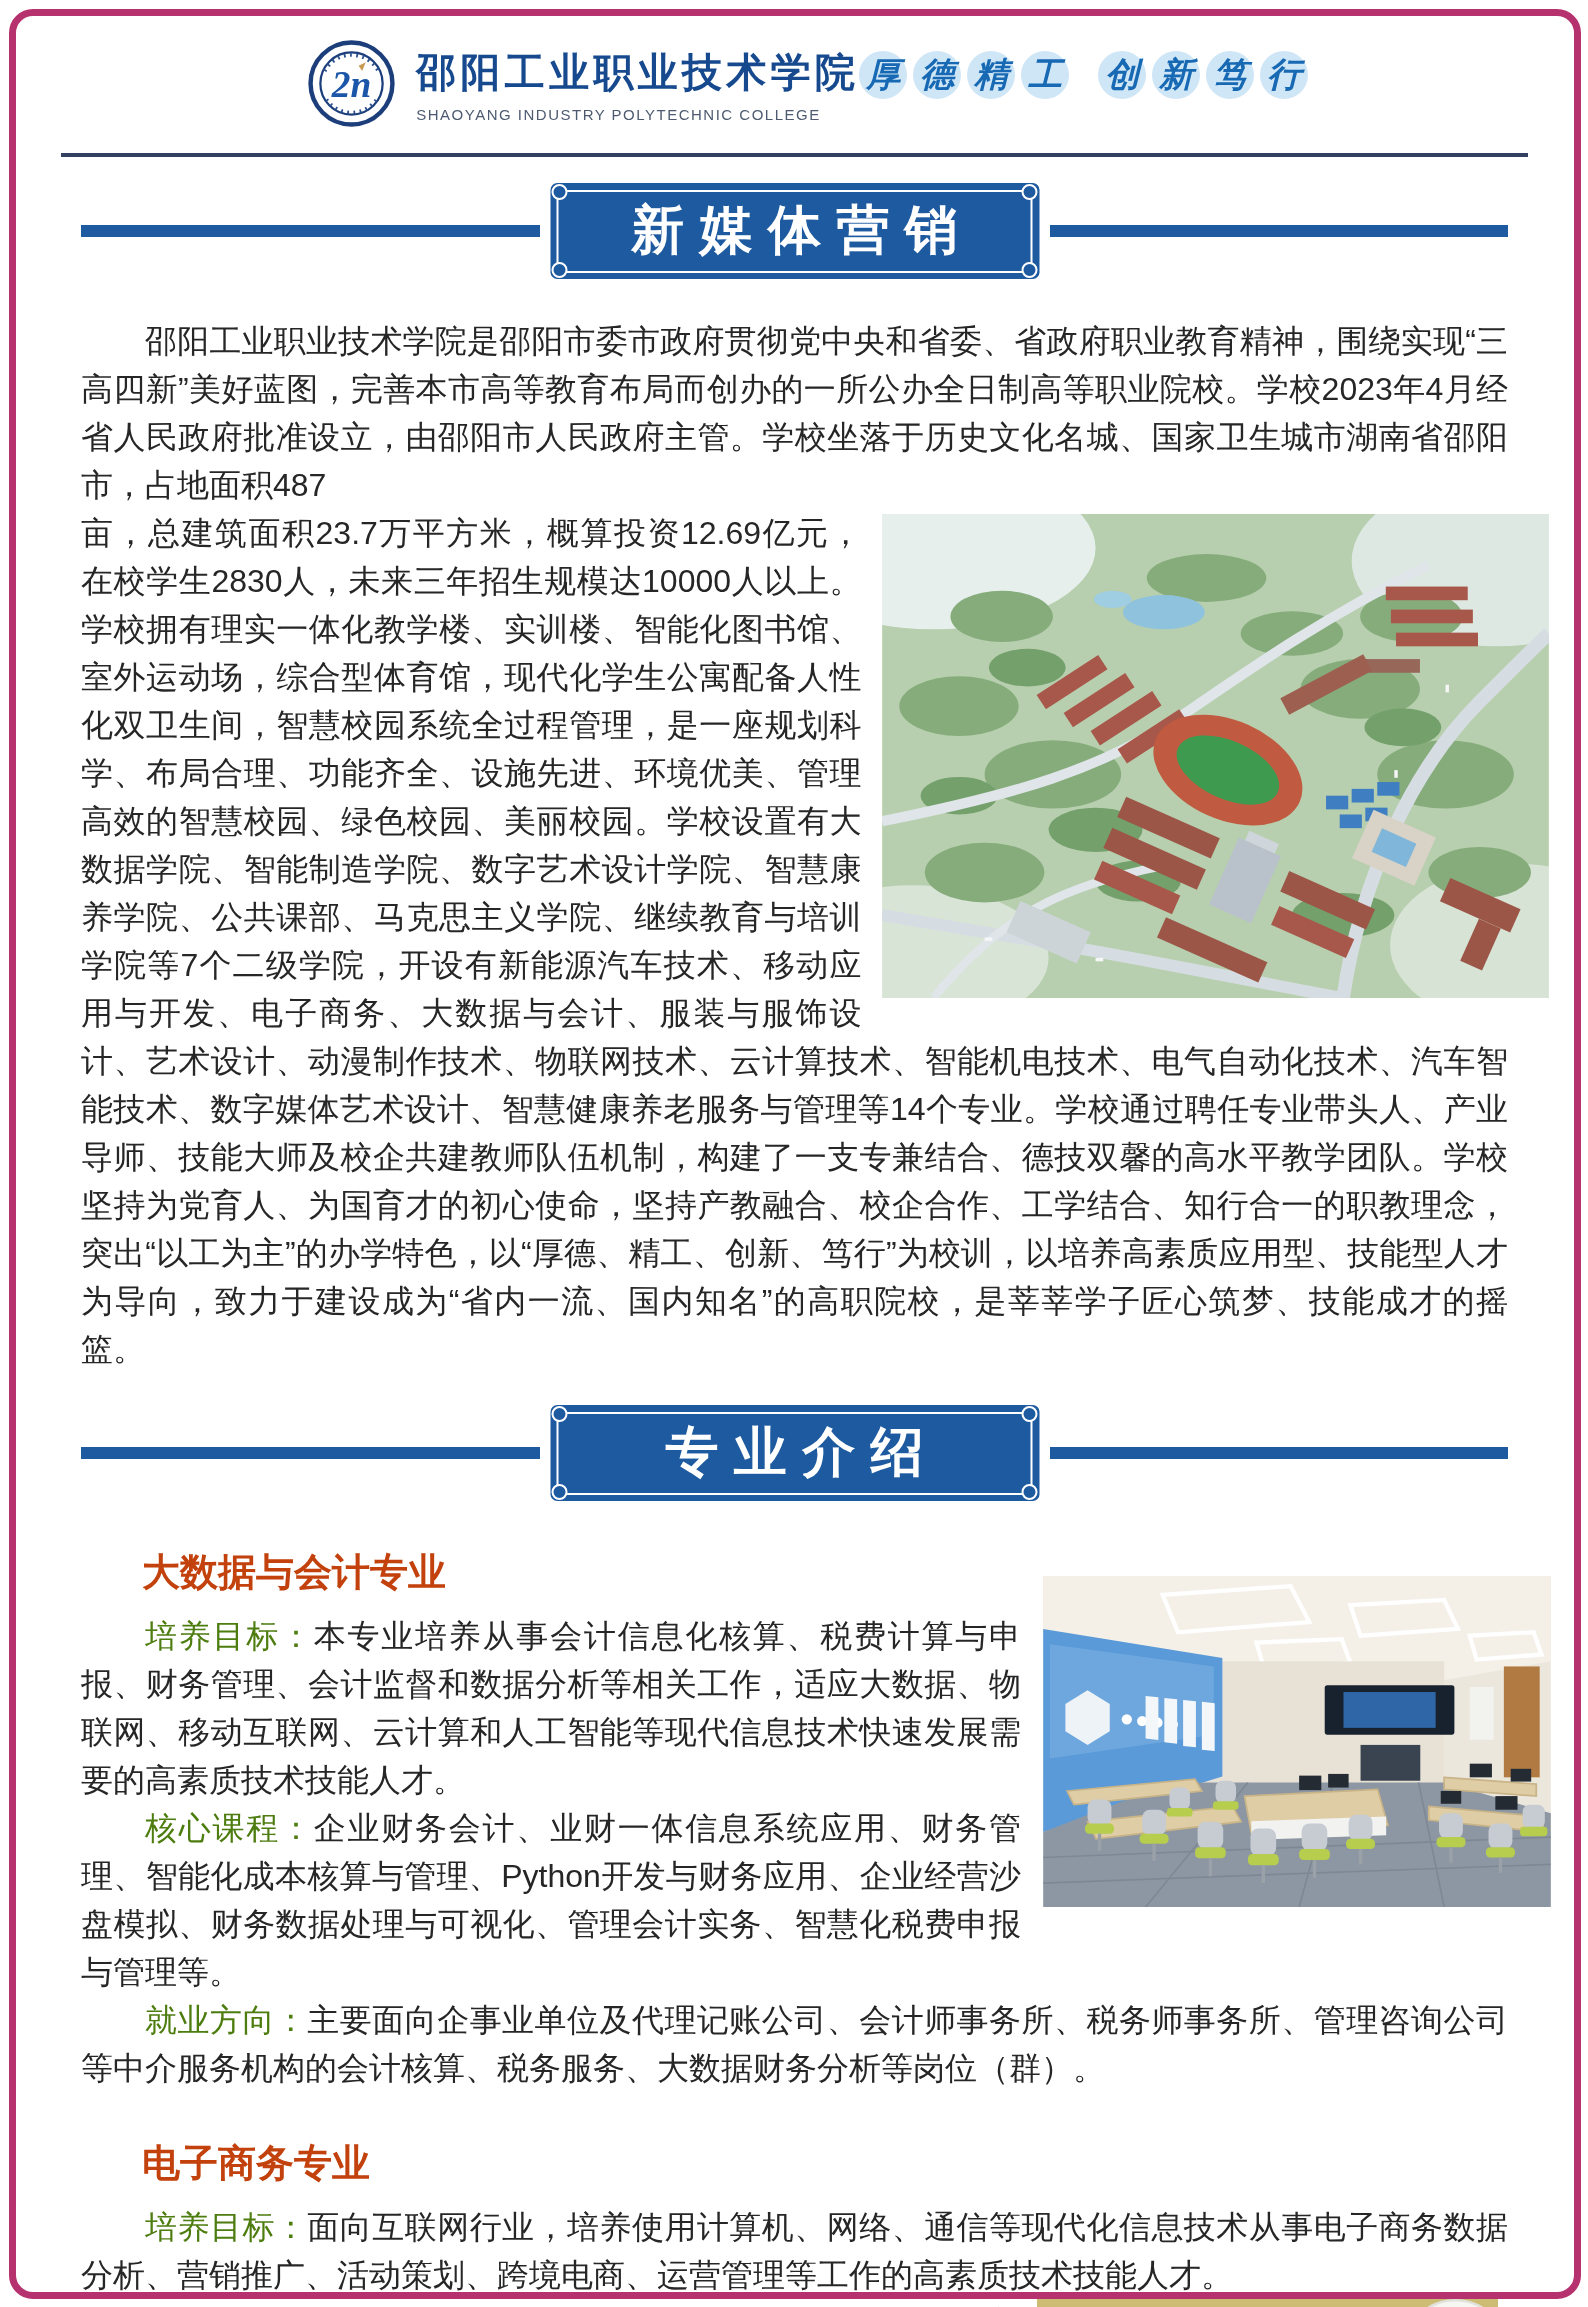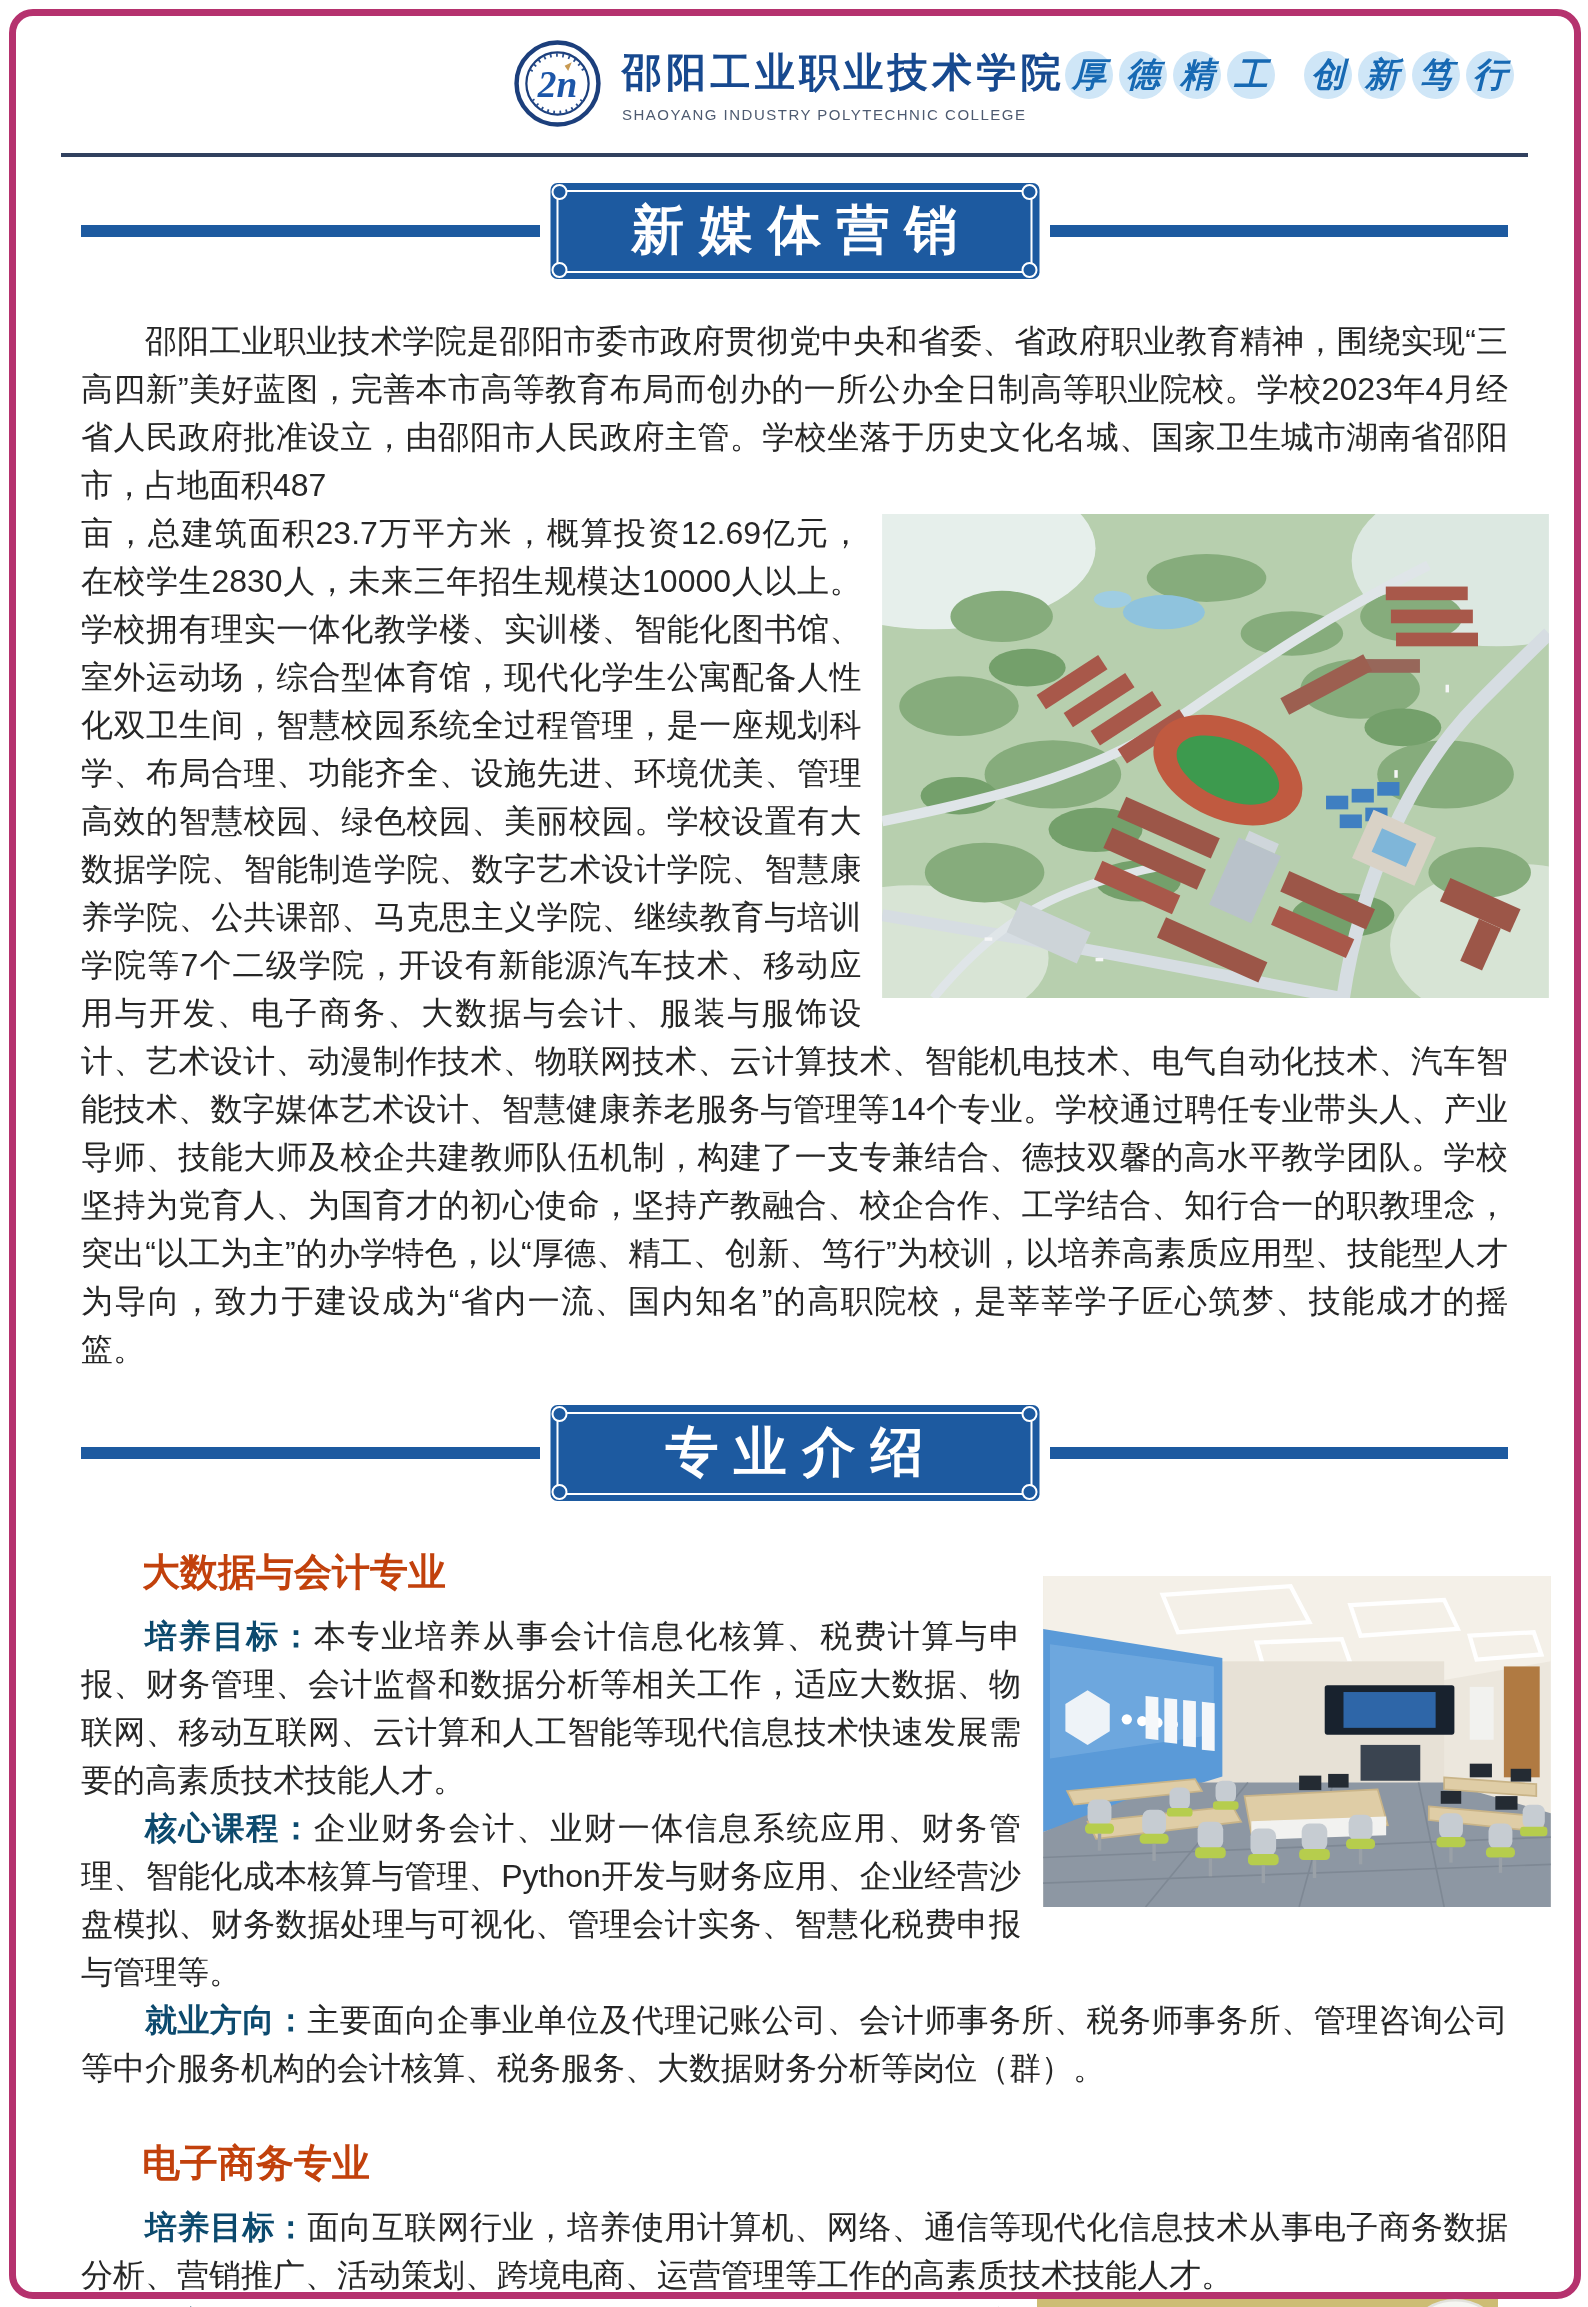--- a/index.html
+++ b/index.html
@@ -1,21 +1,21 @@
 <!DOCTYPE html>
 <html style="font-size:13.7px"><head>
 <meta charset="utf-8">
 <style>
   html,body{margin:0;padding:0;}
   body{width:1589px;height:2307px;position:relative;background:#ffffff;overflow:hidden;
        font-family:"Liberation Sans","DejaVu Sans",sans-serif;color:#262626;}
   .page-frame{position:absolute;inset:8.5px;border:7.7px solid #b5326e;border-radius:24px;pointer-events:none;z-index:50;}
 
   
-  .header{display:flex;align-items:flex-start;justify-content:flex-end;padding:39px 75px 0 101px;height:102px;}
+  .header{display:flex;align-items:flex-start;justify-content:center;padding:39px 75px 0 101px;height:102px;}
   .brand{display:flex;align-items:center;gap:20.5px;}
   .logo{width:89px;height:89px;flex:0 0 auto;}
   .names .cn{font-family:"Liberation Serif","DejaVu Serif",serif;font-weight:bold;font-size:40px;
              letter-spacing:4.3px;color:#17498f;}
   .names .en{font-size:15px;letter-spacing:1.5px;color:#4d5a70;margin-top:6px;}
   .slogan{display:flex;align-items:center;margin-top:12px;}
   .phrase{display:flex;gap:6px;}
   .sgap{width:29px;}
   .schar{width:48px;height:48px;border-radius:50%;background:#cfe6f7;color:#1769b3;font-weight:bold;
          font-size:34px;display:flex;align-items:center;justify-content:center;
@@ -33,21 +33,21 @@
   .notch{position:absolute;width:12px;height:12px;border:2.6px solid #ffffff;border-radius:50%;background:#1d5aa0;}
   .notch.tl{left:-7.7px;top:-7.7px;} .notch.tr{right:-7.7px;top:-7.7px;}
   .notch.bl{left:-7.7px;bottom:-7.7px;} .notch.br{right:-7.7px;bottom:-7.7px;}
   .banner-title{position:relative;color:#ffffff;font-size:53px;font-weight:bold;letter-spacing:15.4px;padding-left:15.4px;
                 font-family:"Liberation Serif","DejaVu Serif",serif;}
 
   
   .content{padding:0 81px;}
   .para{font-size:32px;line-height:48px;text-align:justify;margin:0;}
   .indent{text-indent:2em;}
-  .plabel{font-weight:bold;color:#0c4a6e;}
+  .plabel{font-weight:normal;color:#4d7c0f;}
   .intro-p1{margin-top:38px;}
   .sec::after{content:"";display:block;clear:both;}
 
   .photo{float:right;display:block;}
   .photo svg{display:block;}
   .photo-campus{margin:5.1px -41px 13.7px 20.5px;}
   .photo-accounting{margin:29px -43px 15.4px 22px;}
   .photo-studio{margin:-3.4px 10.2px 13.7px 22px;}
 
   .major{margin-top:46px;}

